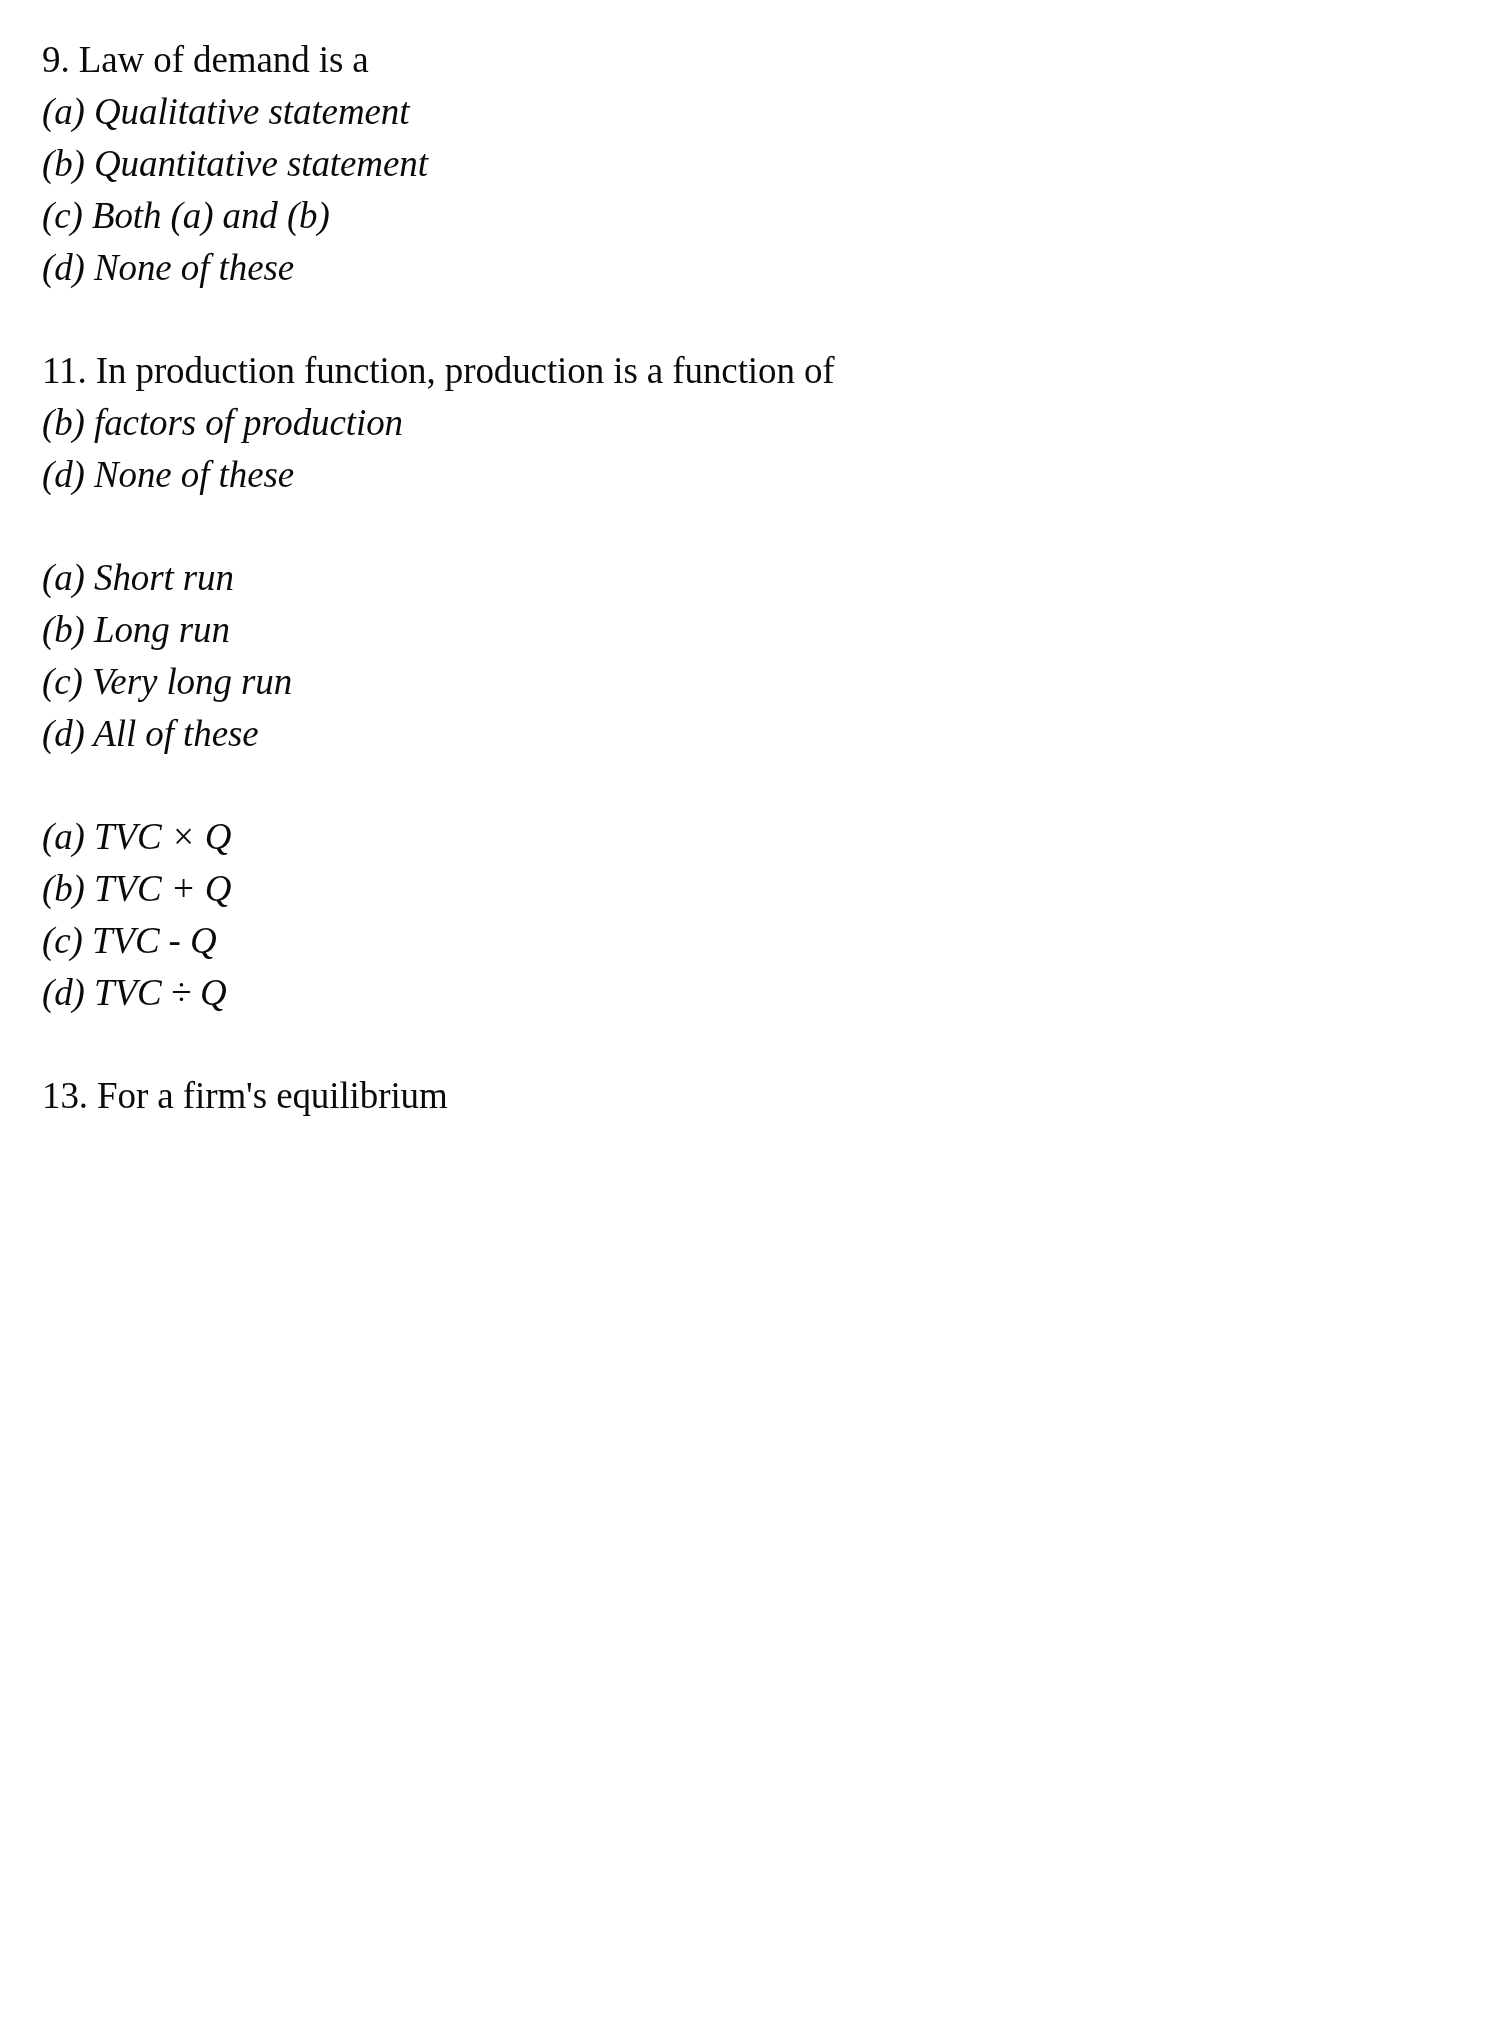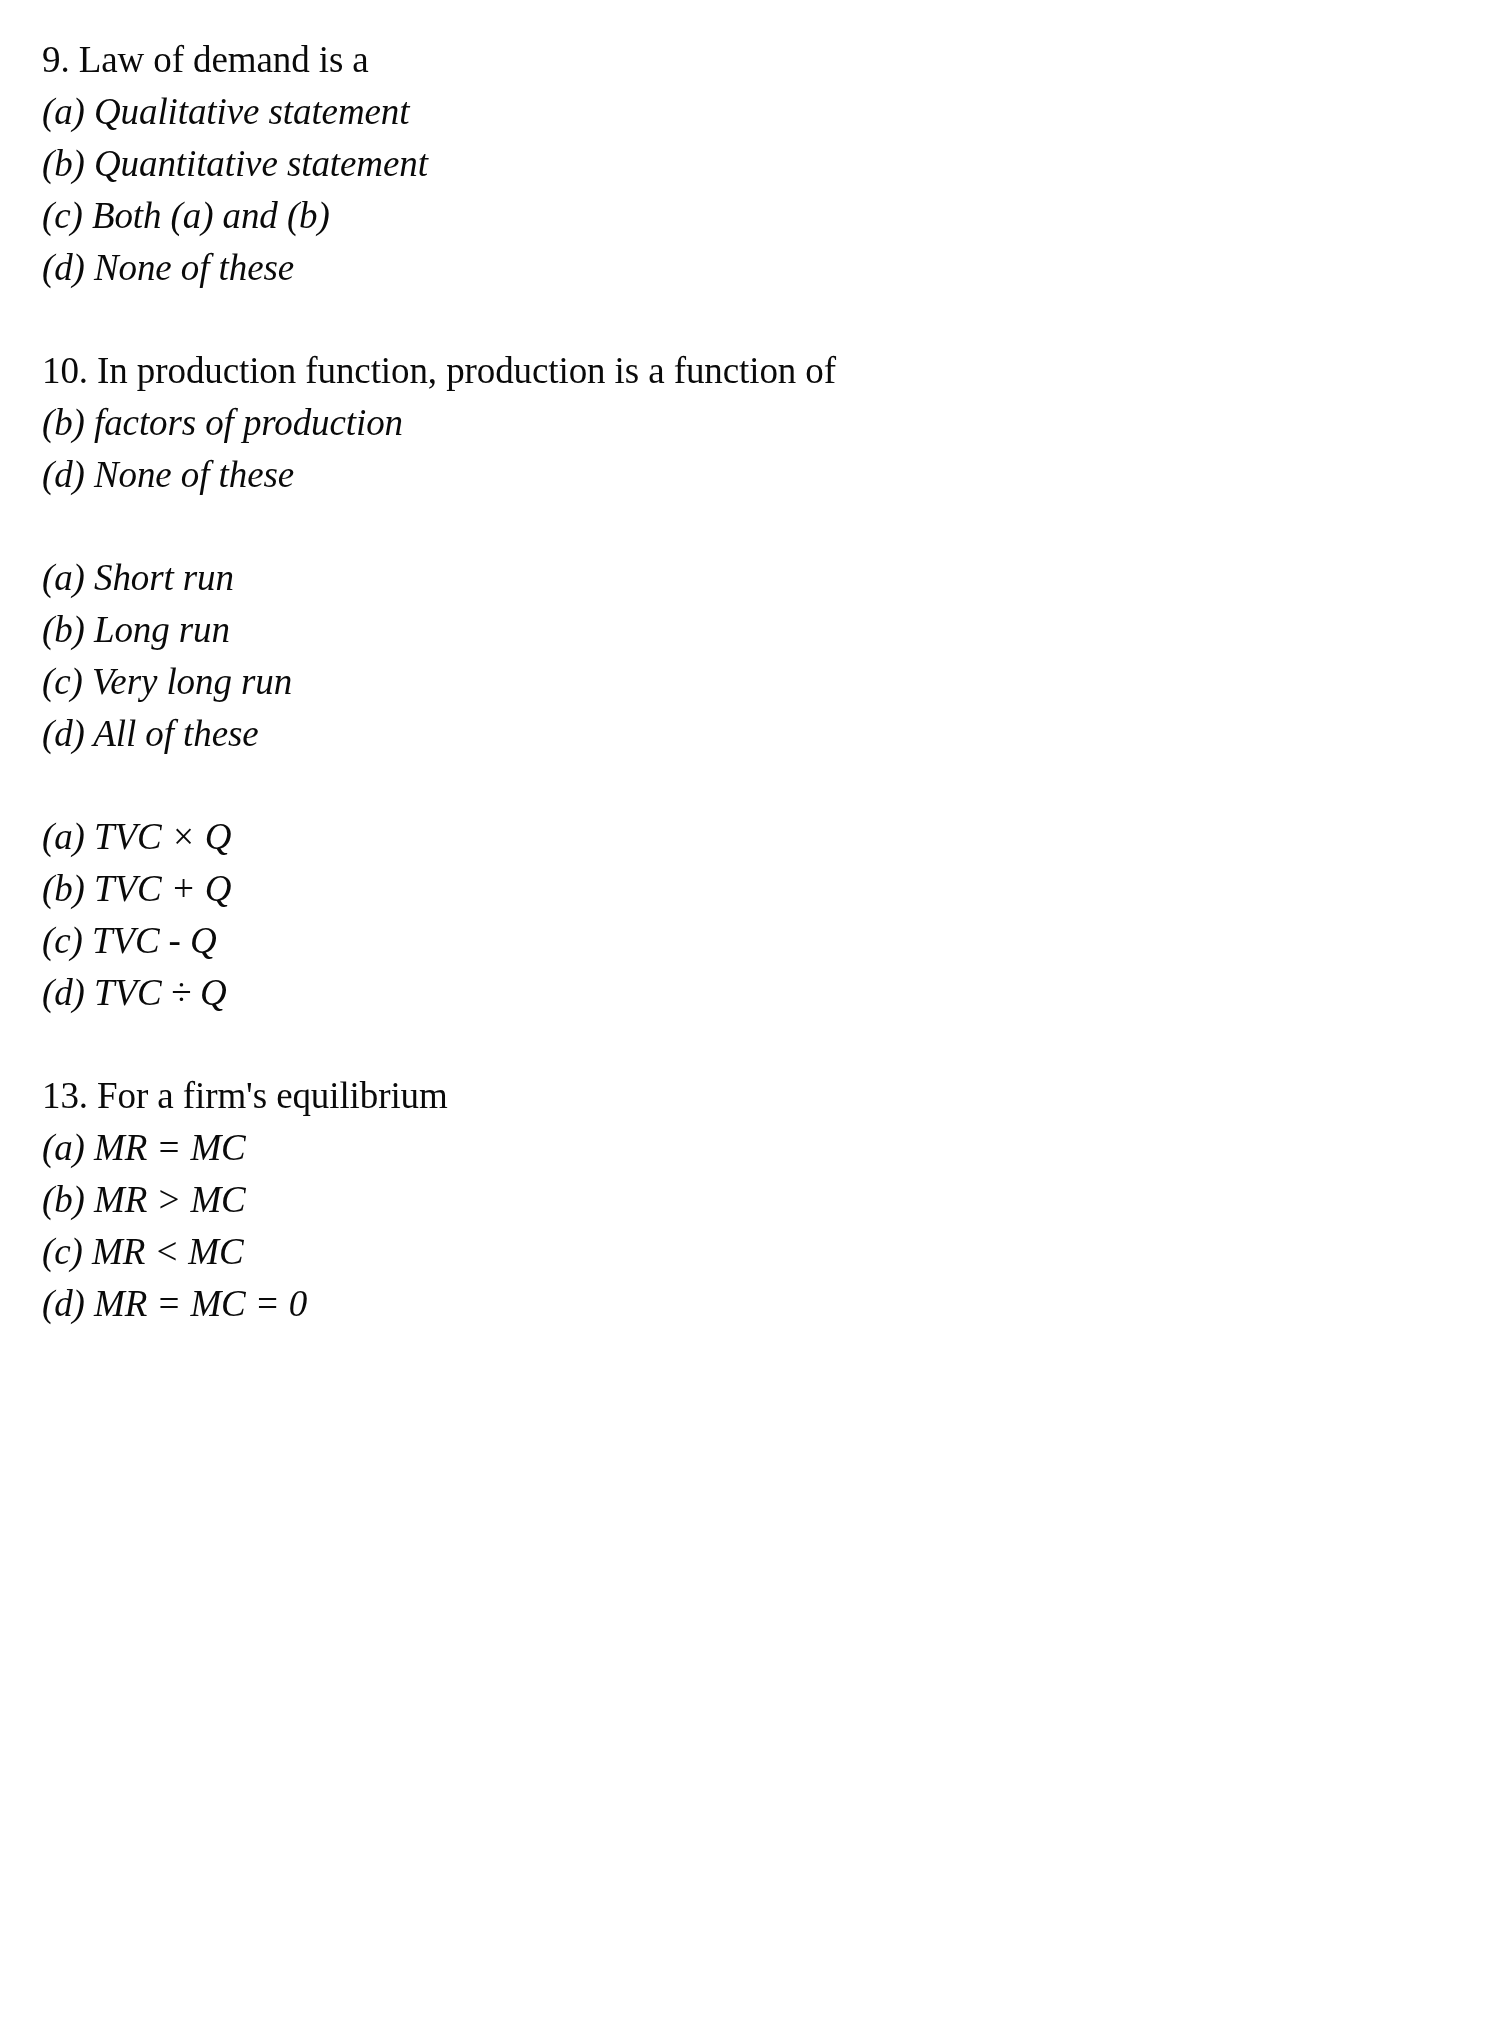--- a/index.html
+++ b/index.html
@@ -66,21 +66,21 @@
     <div class="q-stem">9. Law of demand is a</div>
     <ul class="options">
       <li class="option">(a) Qualitative statement</li>
       <li class="option">(b) Quantitative statement</li>
       <li class="option">(c) Both (a) and (b)</li>
       <li class="option">(d) None of these</li>
     </ul>
   </section>
 
   <section class="question-block">
-    <div class="q-stem">10. In production function, production is a function of</div>
+    <div class="q-stem">11. In production function, production is a function of</div>
     <ul class="options">
       <li class="option">(b) factors of production</li>
       <li class="option">(d) None of these</li>
     </ul>
   </section>
 
   <section class="question-block">
     <ul class="options">
       <li class="option">(a) Short run</li>
       <li class="option">(b) Long run</li>
@@ -93,21 +93,15 @@
     <ul class="options">
       <li class="option">(a) TVC × Q</li>
       <li class="option">(b) TVC + Q</li>
       <li class="option">(c) TVC - Q</li>
       <li class="option">(d) TVC ÷ Q</li>
     </ul>
   </section>
 
   <section class="question-block">
     <div class="q-stem">13. For a firm's equilibrium</div>
-    <ul class="options">
-      <li class="option">(a) MR = MC</li>
-      <li class="option">(b) MR &gt; MC</li>
-      <li class="option">(c) MR &lt; MC</li>
-      <li class="option">(d) MR = MC = 0</li>
-    </ul>
   </section>
 
 </div>
 
 </body></html>

